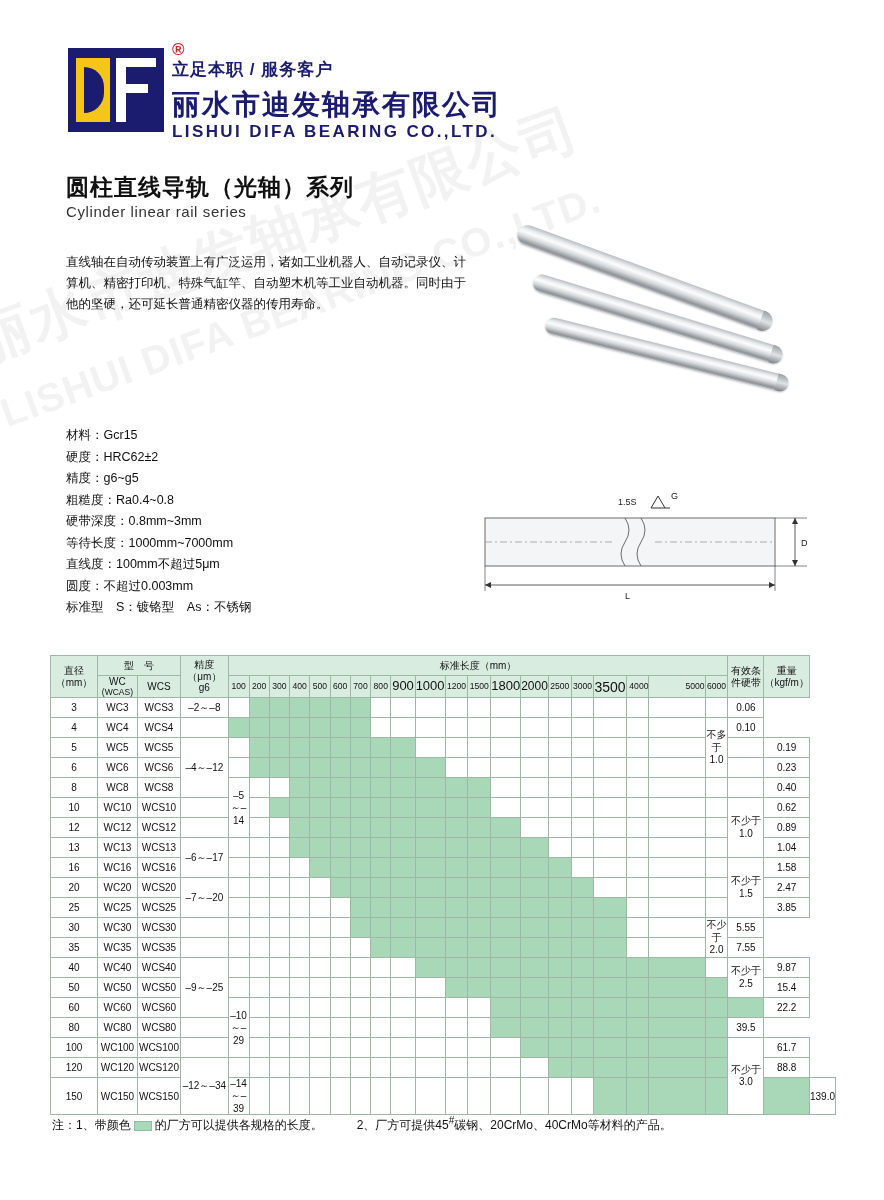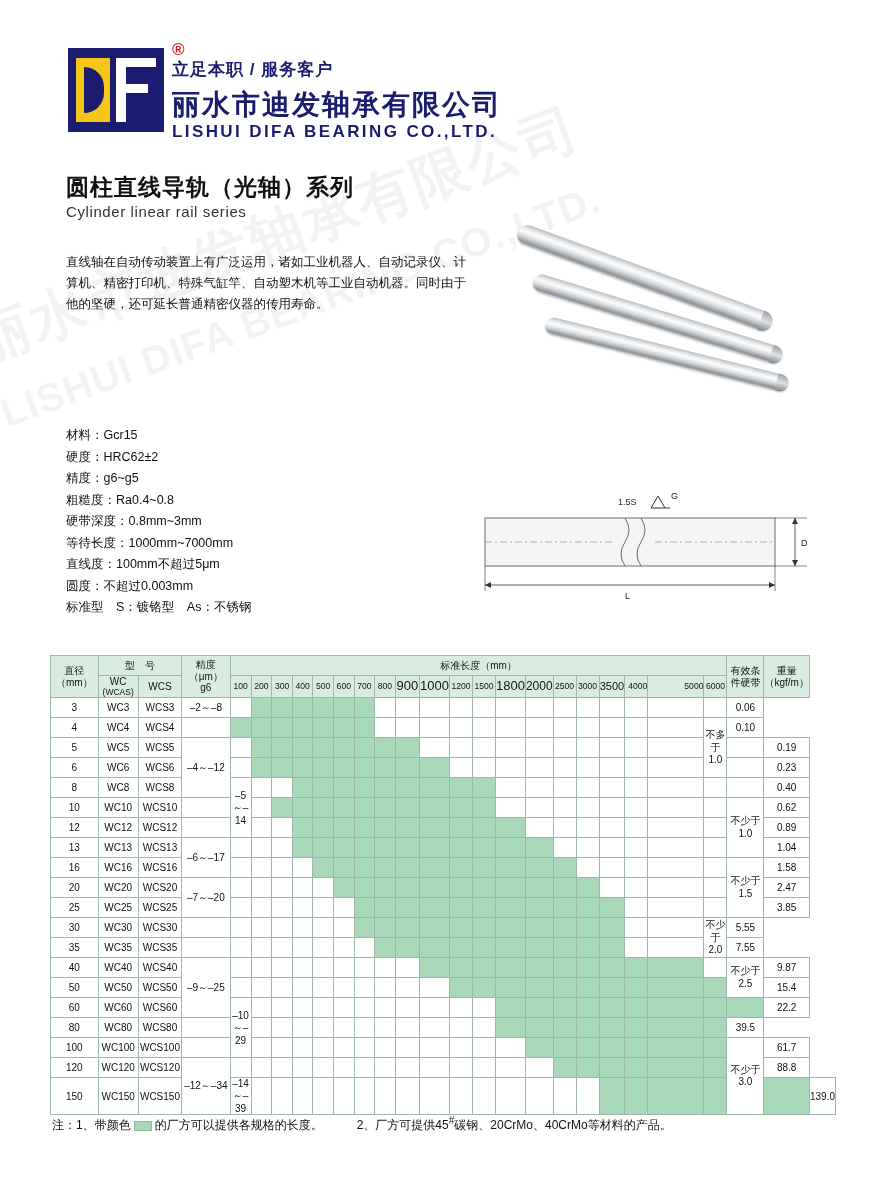--- a/index.html
+++ b/index.html
@@ -281,21 +281,21 @@
             <th style="width: 26px; font-size: 8.6px;">700</th>
             <th style="width: 26px; font-size: 8.6px;">800</th>
             <th style="width: 26px; font-size: 13px;">900</th>
             <th style="width: 26px; font-size: 13px;">1000</th>
             <th style="width: 26px; font-size: 8.6px;">1200</th>
             <th style="width: 26px; font-size: 8.6px;">1500</th>
             <th style="width: 26px; font-size: 13px;">1800</th>
             <th style="width: 26px; font-size: 12px; text-align: center;">2000</th>
             <th style="width: 26px; font-size: 8.6px;">2500</th>
             <th style="width: 26px; font-size: 8.6px;">3000</th>
-            <th style="width: 26px; font-size: 11px; margin-left: 36px;">3500</th>
+            <th style="width: 26px; font-size: 14px; margin-left: 36px;">3500</th>
             <th style="width: 26px; font-size: 8.6px; text-align: right;">4000</th>
             <th style="width: 26px; font-size: 8.6px; padding-left: 36px;">5000</th>
             <th style="width: 26px; font-size: 8.6px; margin-left: 31px;">6000</th>
           </tr>
       </thead>
       <tbody id="tbody">
           <tr>
             <td class="dia">3</td>
             <td class="model">WC3</td>
             <td class="model">WCS3</td>

